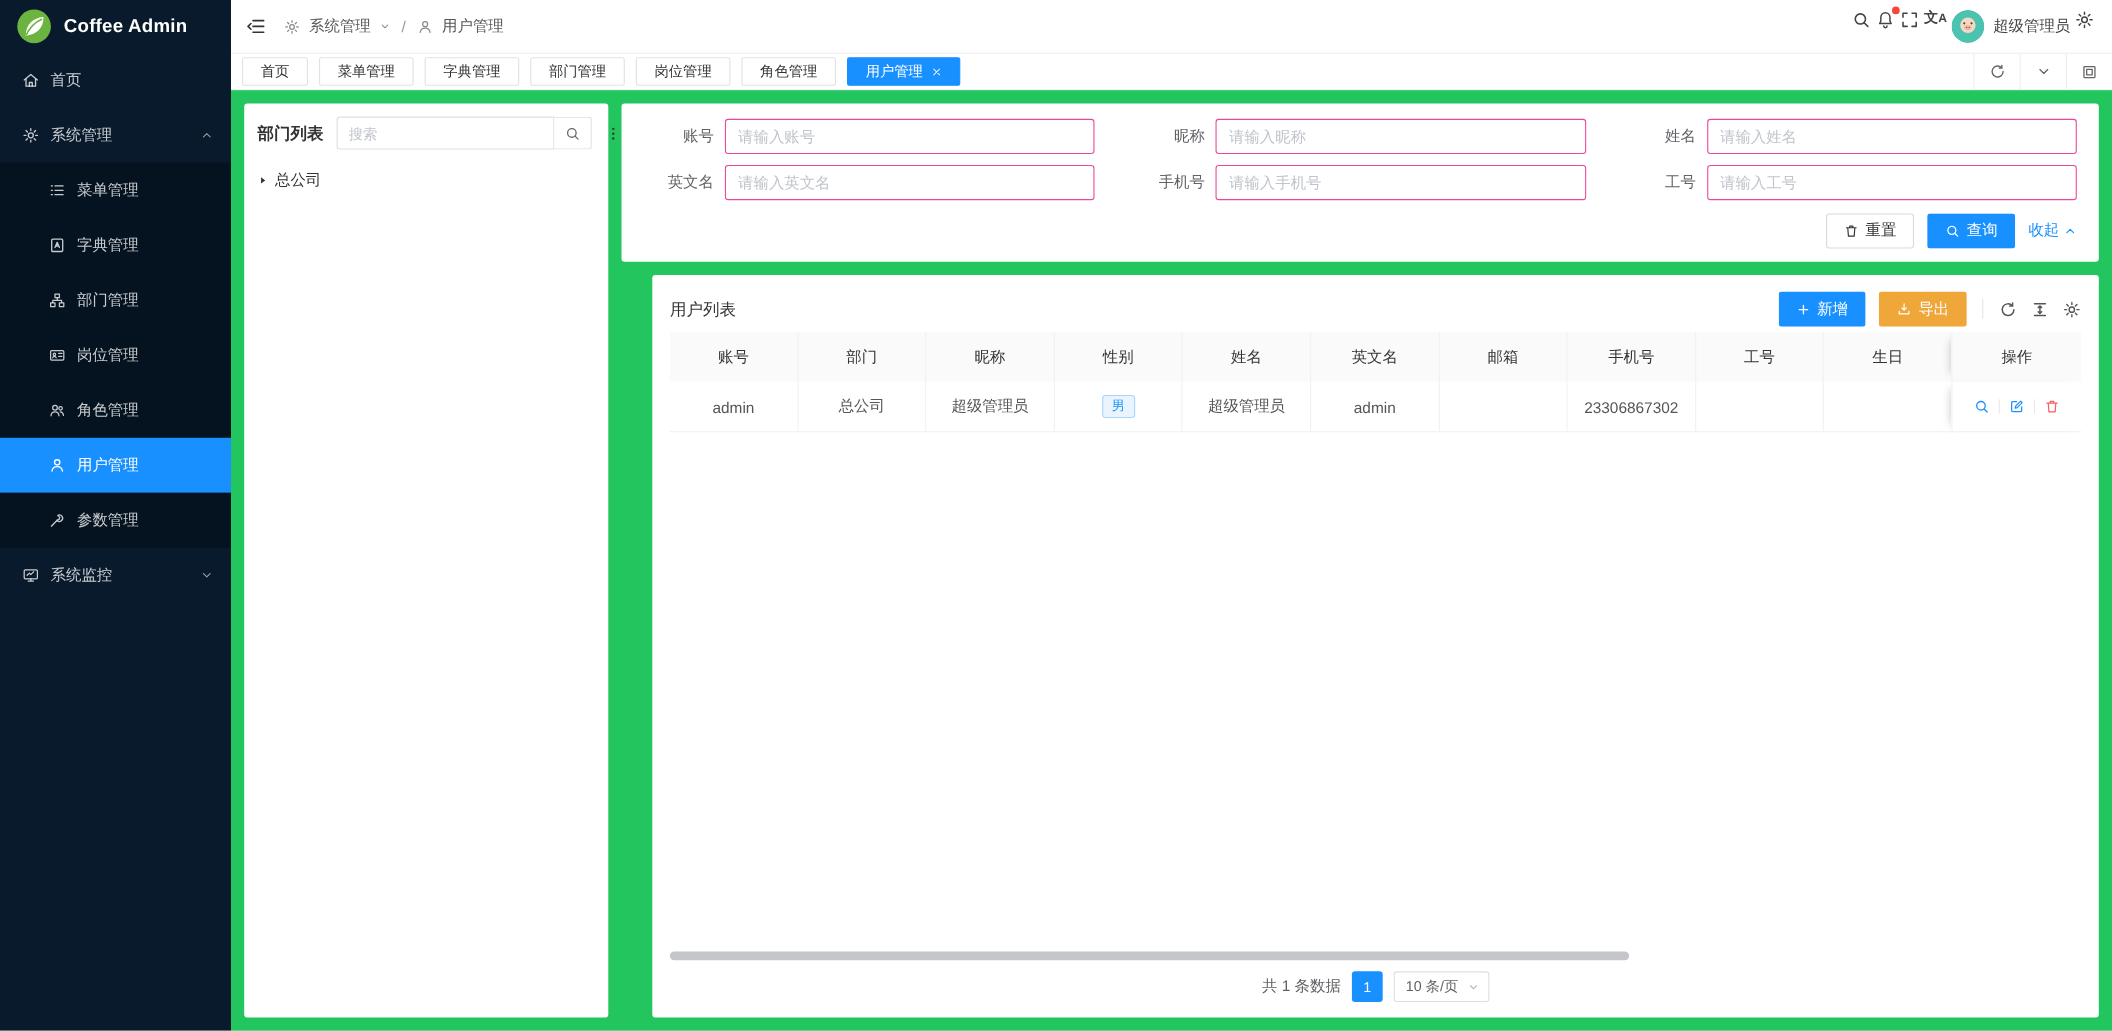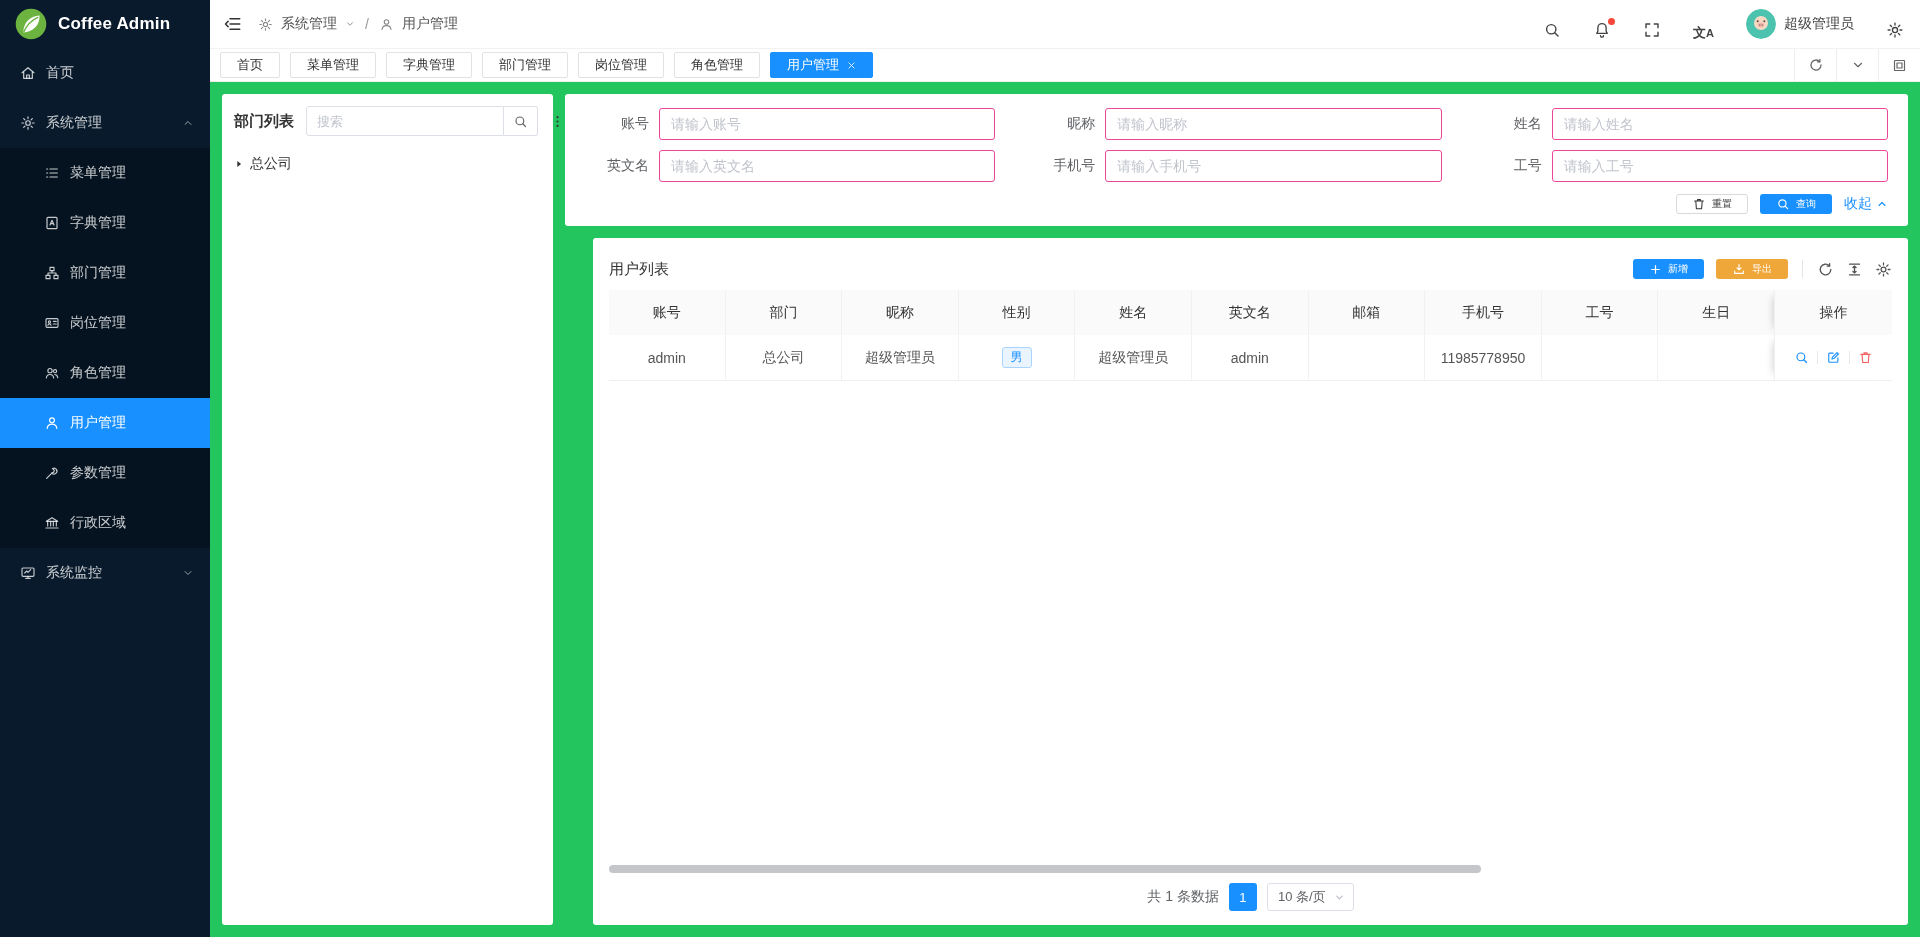--- a/index.html
+++ b/index.html
@@ -19,21 +19,21 @@
   .m-item .ico { flex:none; }
 
   
   .main { flex:1; min-width:0; display:flex; flex-direction:column; }
 
   
   .topbar { height:48px; background:#fff; display:flex; align-items:center; padding:0 16px 0 14px; flex:none; }
   .crumb { display:flex; align-items:center; gap:8px; color:#555; }
   .crumb .sep { color:#999; margin:0 2px; }
   .collapse-btn { margin-right:16px; color:#333; display:flex; align-items:center; cursor:pointer; }
-  .top-right { margin-left:auto; display:flex; align-items:flex-end; gap:32px; color:#444; }
+  .top-right { margin-left:auto; display:flex; align-items:flex-start; gap:4px; color:#444; }
   .tb-ico { display:flex; align-items:center; cursor:pointer; position:relative; }
   .red-dot { position:absolute; top:-3px; right:-4px; width:7px; height:7px; border-radius:50%; background:#f5483b; }
   .trans { font-size:13px; font-weight:bold; line-height:1; cursor:pointer; }
   .trans-a { font-size:11px; }
   .userbox { display:flex; align-items:center; gap:8px; cursor:pointer; }
   .avatar { width:30px; height:30px; border-radius:50%; overflow:hidden; flex:none; }
 
   
   .tabbar { height:34px; background:#fff; border-top:1px solid #f2f2f2; border-bottom:1px solid #eee; display:flex; align-items:center; padding-left:10px; flex:none; }
   .tabs { display:flex; gap:10px; align-items:center; flex:1; }
@@ -63,21 +63,21 @@
   .right-col { flex:1; min-width:0; display:flex; flex-direction:column; gap:12px; }
 
   
   .search-card { padding:14px 20px 12px; flex:none; }
   .form-grid { display:grid; grid-template-columns:repeat(3,1fr); column-gap:36px; row-gap:10px; }
   .f-item { display:flex; align-items:center; }
   .f-label { width:64px; text-align:right; margin-right:10px; color:#606266; flex:none; }
   .f-item input { flex:1; min-width:0; height:32px; border:1px solid #ec4899; border-radius:3px; padding:0 11px; font-size:14px; color:#333; outline:none; }
   .f-item input::placeholder { color:#c0c4cc; }
   .form-actions { display:flex; justify-content:flex-end; align-items:center; gap:12px; margin-top:12px; }
-  .btn { height:20px; display:inline-flex; align-items:center; gap:6px; padding:0 15px; border-radius:3px; font-size:10px; cursor:pointer; border:1px solid transparent; }
+  .btn { height:32px; display:inline-flex; align-items:center; gap:6px; padding:0 15px; border-radius:3px; font-size:14px; cursor:pointer; border:1px solid transparent; }
   .btn-plain { background:#fff; border-color:#d9d9d9; color:#333; }
   .btn-primary { background:#1890ff; color:#fff; }
   .btn-warn { background:#f0a73a; color:#fff; }
   .link-collapse { color:#1890ff; display:flex; align-items:center; gap:4px; cursor:pointer; }
 
   
   .list-card { flex:1; min-height:0; padding:10px 16px 14px; display:flex; flex-direction:column;margin-left:28px; }
   .list-head { height:42px; display:flex; align-items:center; flex:none; }
   .list-title { font-size:15px; color:#333; }
   .list-tools { margin-left:auto; display:flex; align-items:center; gap:12px; }
@@ -211,29 +211,20 @@
           <span>用户管理</span>
         </div>
         <div class="m-item">
           <span class="ico">
               <svg width="16" height="16" viewBox="0 0 24 24" fill="none" stroke="currentColor" stroke-width="1.8" stroke-linecap="round" stroke-linejoin="round">
                 <path d="M4 20l7-7"></path>
                 <path d="M11.8 12.2a4.4 4.4 0 1 0 1-6.9l2.7 2.7-1 2.8-2.8 1z"></path>
               </svg>
             </span>
           <span>参数管理</span>
-        </div>
-        <div class="m-item">
-          <span class="ico">
-              <svg width="16" height="16" viewBox="0 0 24 24" fill="none" stroke="currentColor" stroke-width="1.7" stroke-linecap="round" stroke-linejoin="round">
-                <path d="M3.5 9.5 12 4l8.5 5.5z"></path>
-                <path d="M5.5 9.5v7M10 9.5v7M14 9.5v7M18.5 9.5v7M3 19.5h18"></path>
-              </svg>
-            </span>
-          <span>行政区域</span>
         </div>
       </div>
       <div class="m-item">
         <span class="ico">
             <svg width="16" height="16" viewBox="0 0 24 24" fill="none" stroke="currentColor" stroke-width="1.7" stroke-linecap="round" stroke-linejoin="round">
               <rect x="3" y="4.5" width="18" height="12.5" rx="1.5"></rect>
               <path d="M12 17v3M8.5 20h7M7 12l3-3 2 2 4-4"></path>
             </svg>
           </span>
         <span>系统监控</span>
@@ -548,21 +539,21 @@
             <div class="tr body-row">
               <span class="td">admin</span>
               <span class="td">总公司</span>
               <span class="td">超级管理员</span>
               <span class="td">
                   <span class="tag-blue">男</span>
                 </span>
               <span class="td">超级管理员</span>
               <span class="td">admin</span>
               <span class="td"></span>
-              <span class="td">11985778950</span>
+              <span class="td">23306867302</span>
               <span class="td"></span>
               <span class="td"></span>
               <span class="td ops">
                 <span class="row-actions">
                   <span class="act view">
                       <span class="ico">
                         <svg width="15" height="15" viewBox="0 0 24 24" fill="none" stroke="currentColor" stroke-width="1.9" stroke-linecap="round">
                           <circle cx="11" cy="11" r="6.2"></circle>
                           <path d="M15.6 15.6 20 20"></path>
                         </svg>

